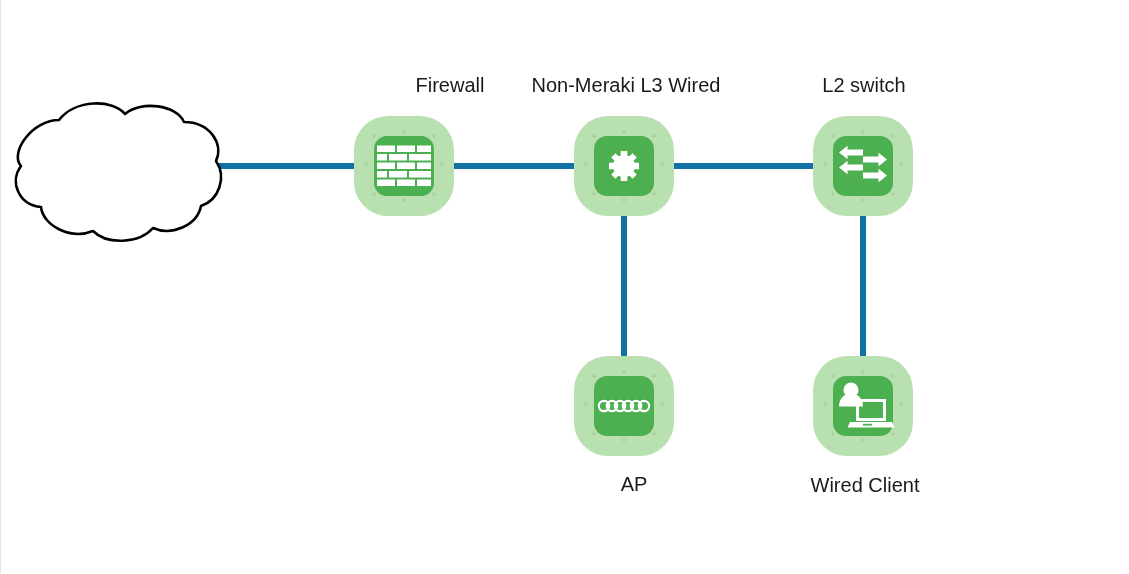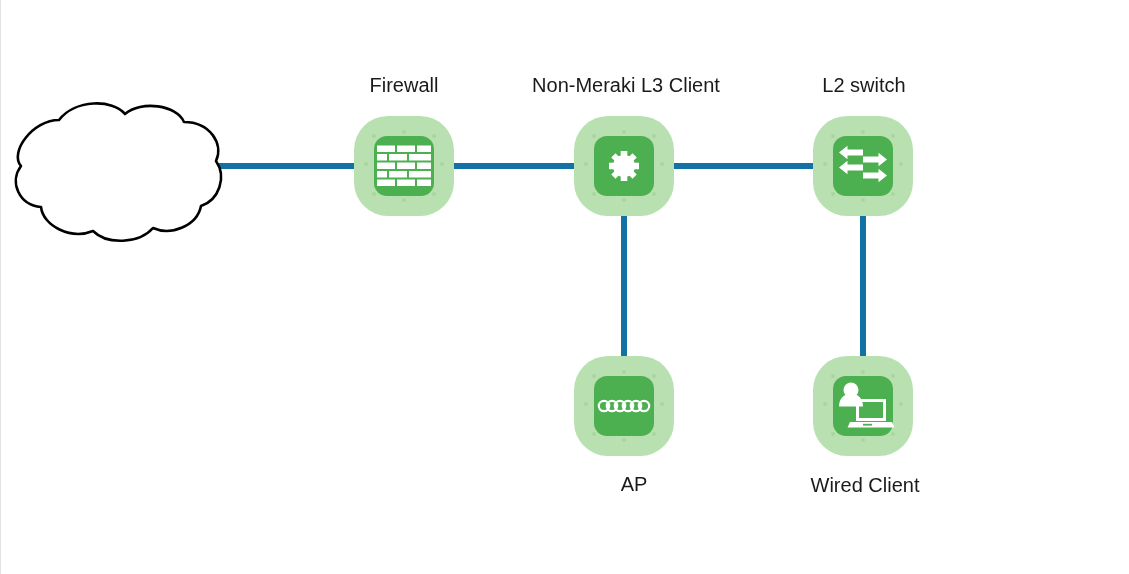--- a/index.html
+++ b/index.html
@@ -185,23 +185,23 @@
     </g>
 
     <g transform="translate(862,406)">
       <rect x="-50" y="-50" width="100" height="100" rx="34" ry="34" fill="#b9e0b0"></rect>
       <use href="#halo-dots"></use>
       <rect x="-30" y="-30" width="60" height="60" rx="13" ry="13" fill="#4caf50"></rect>
       <use href="#icon-client"></use>
     </g>
   </svg>
 
-  <div class="node-label" style="left:0; top:75px; width:806px;">Firewall</div>
-
-  <div class="node-label" style="left:225px; top:75px; width:800px;">Non-Meraki L3 Client</div>
+  <div class="node-label" style="left:0; top:75px; width:806px;padding-left:46px;">Firewall</div>
+
+  <div class="node-label" style="left:225px; top:75px; width:800px;">Non-Meraki L3 Wired</div>
 
   <div class="node-label" style="left:463px; top:75px; width:800px;">L2 switch</div>
 
   <div class="node-label" style="left:233px; top:474px; width:800px;">AP</div>
 
   <div class="node-label" style="left:464px; top:475px; width:800px;">Wired Client</div>
 
 </div>
 
 </body></html>

